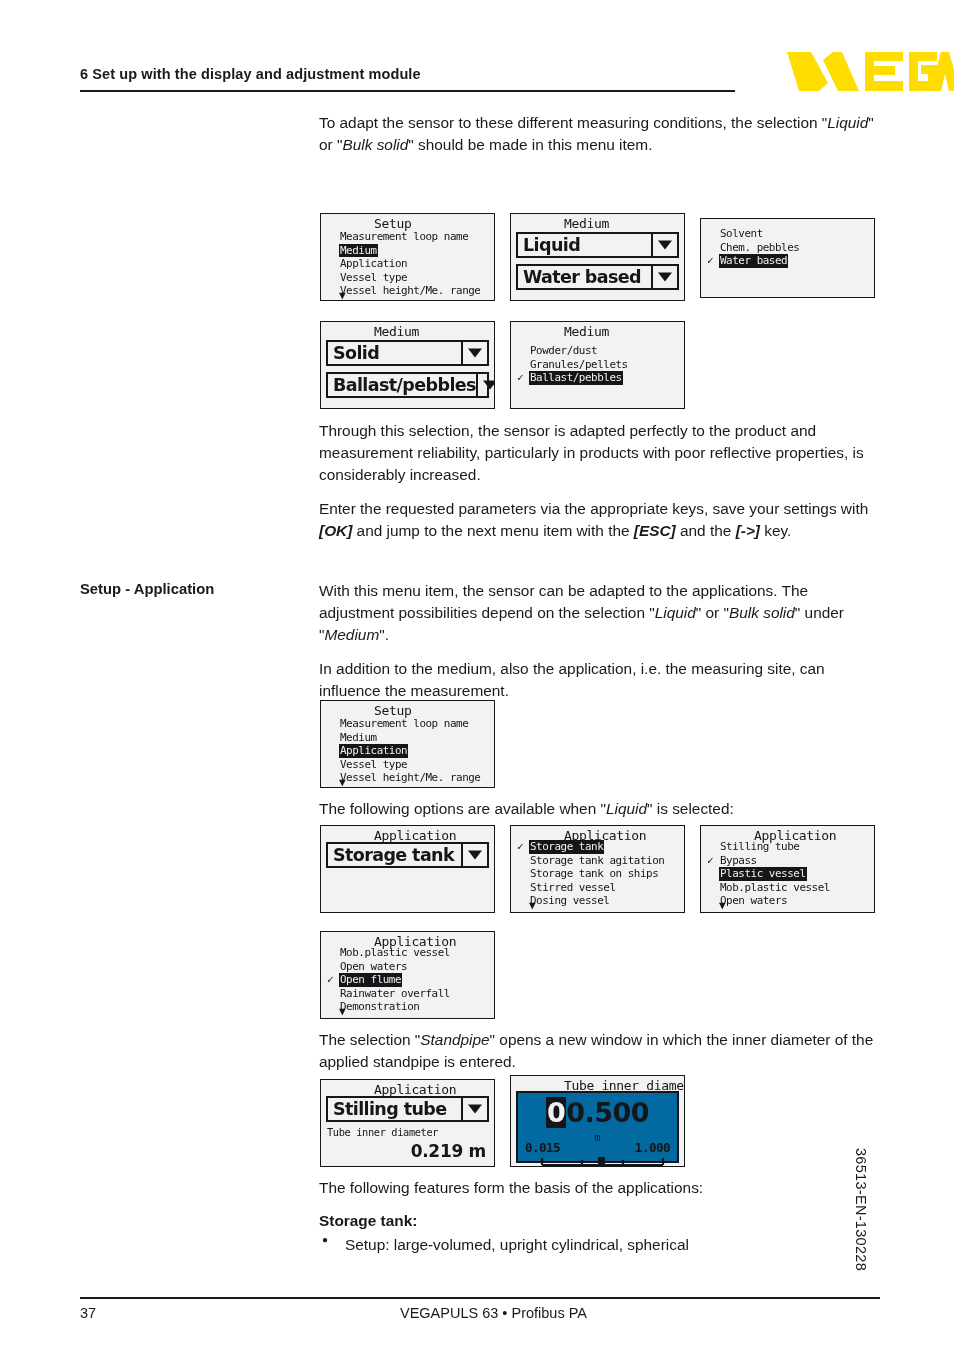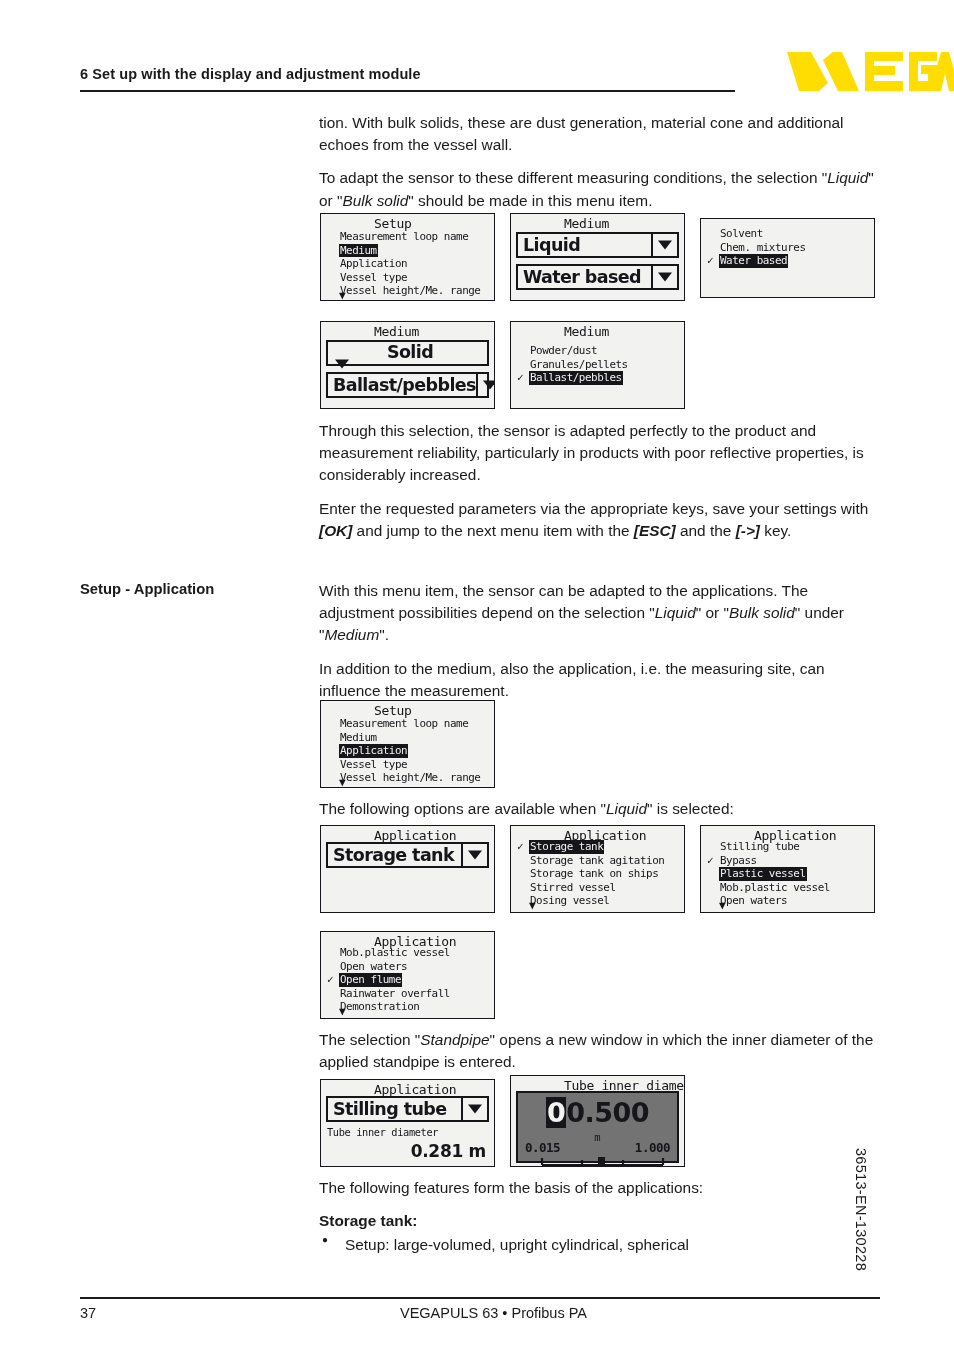--- a/index.html
+++ b/index.html
@@ -205,21 +205,21 @@
     color: #15151a;
     font-family: "DejaVu Sans", sans-serif;
     white-space: nowrap;
   }
 
   
   .valbox {
     position: absolute;
     box-sizing: border-box;
     border: 2.4px solid #15151a;
-    background: #737373;
+    background: #0369a1;
   }
   .valbox .digits {
     position: absolute;
     left: 0;
     right: 0;
     top: 4px;
     text-align: center;
     font-size: 27px;
     font-weight: 700;
     letter-spacing: -0.5px;
@@ -316,21 +316,20 @@
         <rect x="80" y="34" width="38" height="10"></rect>
         <rect x="80" y="5" width="9" height="39"></rect>
         <path d="M124 5 h28 v9 h-19 v20 h10 v-7 h-7 v-9 h16 v26 h-28 z"></path>
         <polygon points="164,5 175,44 164,44 160,27 156,44 145,44 156,5"></polygon>
       </g>
     </svg>
   </div>
 </div>
 
 <div class="body-col" style="top:112px;">
-  <p class="para">tion. With bulk solids, these are dust generation, material cone and additional echoes from the vessel wall.</p>
   <p class="para"><span>To adapt the sensor to these different measuring conditions, the selection "</span><span class="it">Liquid</span><span>" or "</span><span class="it">Bulk solid</span><span>" should be made in this menu item.</span></p>
 </div>
 
 <div class="lcd" style="left:320px; top:213px; width:175px; height:88px;">
   <div class="lcd-title">Setup</div>
   <div class="lcd-list">
     <div class="row"><span class="txt">Measurement loop name</span></div>
     <div class="row sel"><span class="txt">Medium</span></div>
     <div class="row"><span class="txt">Application</span></div>
     <div class="row"><span class="txt">Vessel type</span></div>
@@ -347,28 +346,28 @@
   </div>
   <div class="combo" style="left:5px; top:50px; width:163px; height:26px;">
     <div class="val">Water based</div>
     <div class="drop"></div>
   </div>
 </div>
 
 <div class="lcd" style="left:700px; top:218px; width:175px; height:80px;">
   <div class="lcd-list" style="top:8px;">
     <div class="row"><span class="txt">Solvent</span></div>
-    <div class="row"><span class="txt">Chem. mixtures</span></div>
+    <div class="row"><span class="txt">Chem. pebbles</span></div>
     <div class="row sel"><span class="tick">✓</span><span class="txt">Water based</span></div>
   </div>
 </div>
 
 <div class="lcd" style="left:320px; top:321px; width:175px; height:88px;">
   <div class="lcd-title">Medium</div>
-  <div class="combo" style="left:5px; top:18px; width:163px; height:26px;flex-direction:column;">
+  <div class="combo" style="left:5px; top:18px; width:163px; height:26px;">
     <div class="val">Solid</div>
     <div class="drop"></div>
   </div>
   <div class="combo" style="left:5px; top:50px; width:163px; height:26px;">
     <div class="val">Ballast/pebbles</div>
     <div class="drop"></div>
   </div>
 </div>
 
 <div class="lcd" style="left:510px; top:321px; width:175px; height:88px;">
@@ -456,21 +455,21 @@
   <p class="para"><span>The selection "</span><span class="it">Standpipe</span><span>" opens a new window in which the inner diameter of the applied standpipe is entered.</span></p>
 </div>
 
 <div class="lcd" style="left:320px; top:1079px; width:175px; height:88px;">
   <div class="lcd-title">Application</div>
   <div class="combo" style="left:5px; top:16px; width:163px; height:26px;">
     <div class="val">Stilling tube</div>
     <div class="drop"></div>
   </div>
   <div class="lcd-sub" style="left:6px; top:46px;">Tube inner diameter</div>
-  <div class="lcd-bigval" style="left:0; top:61px; width:165px; text-align:right;">0.281 m</div>
+  <div class="lcd-bigval" style="left:0; top:61px; width:165px; text-align:right;">0.219 m</div>
 </div>
 
 <div class="lcd" style="left:510px; top:1075px; width:175px; height:92px; border-width:1.6px;">
   <div class="lcd-title">Tube inner diameter</div>
   <div class="valbox" style="left:5px; top:15px; width:163px; height:72px;">
     <div class="digits"><span class="cursor">0</span><span>0.500</span></div>
     <div class="unit">m</div>
     <div class="lo">0.015</div>
     <div class="hi">1.000</div>
     <svg class="scale" viewBox="0 0 125 10">

